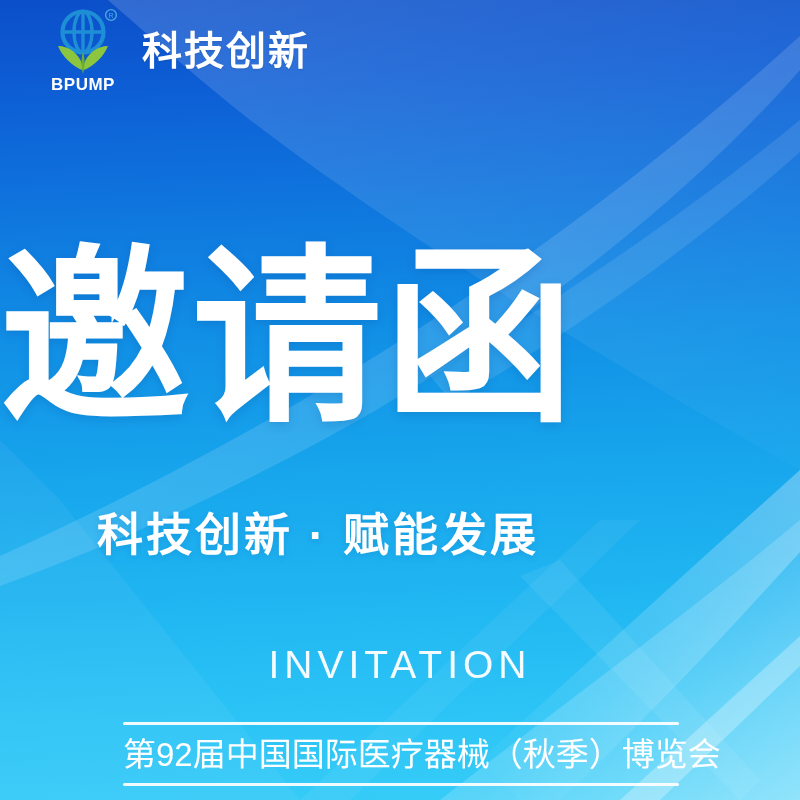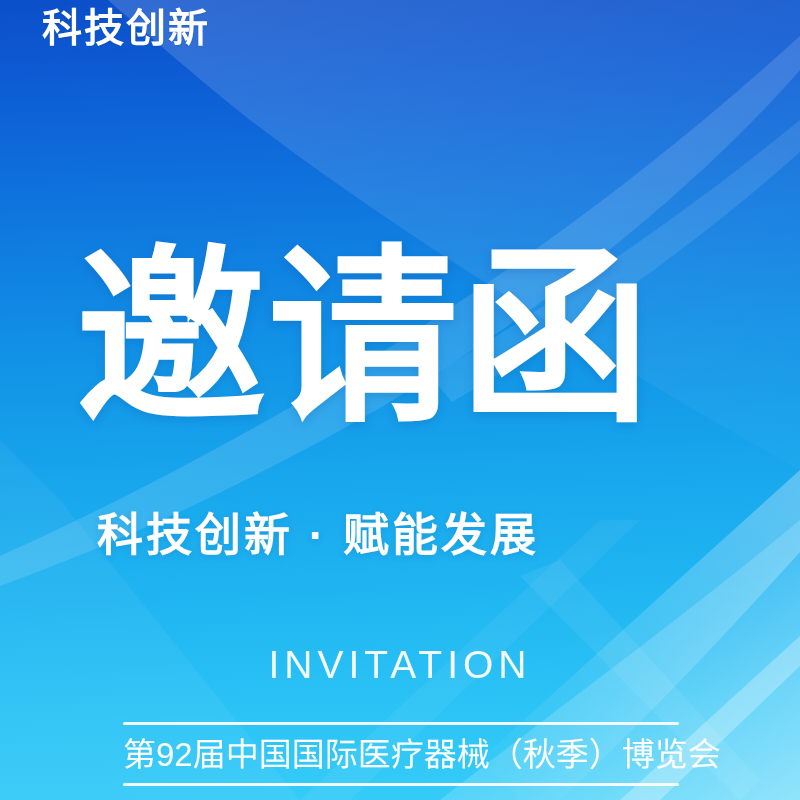--- a/index.html
+++ b/index.html
@@ -72,21 +72,21 @@
     white-space: nowrap;
     text-shadow: 0 1px 2px rgba(0,0,0,0.10);
   }
 
   
   .headline {
     position: absolute;
     top: 243px;
     left: 0;
     width: 652px;
-    text-align: right;
+    text-align: left;
     z-index: 4;
   }
   .headline-text {
     display: inline-block;
     color: #ffffff;
     font-size: 190px;
     font-weight: 700;
     line-height: 1;
     letter-spacing: 2px;
     white-space: nowrap;
@@ -202,20 +202,38 @@
                C 660 706 740 618 800 552 Z" fill="url(#swooshD)"></path>
 
       <path d="M 620 800 L 800 636 L 800 666 L 660 800 Z" fill="#ffffff" opacity="0.28"></path>
 
       <path d="M 560 560 L 760 780 L 740 800 L 520 576 Z" fill="#ffffff" opacity="0.07"></path>
       <path d="M 300 800 L 600 520 L 640 520 L 350 800 Z" fill="#ffffff" opacity="0.055"></path>
     </svg>
   </div>
 
   <div class="brand">
+    <div class="brand-mark">
+      <svg viewBox="0 0 82 86" xmlns="http://www.w3.org/2000/svg" aria-hidden="true">
+
+        <circle cx="41" cy="24" r="20.5" fill="none" stroke="#1e8fd6" stroke-width="4.2"></circle>
+        <ellipse cx="41" cy="24" rx="9" ry="20.5" fill="none" stroke="#1e8fd6" stroke-width="3.4"></ellipse>
+        <line x1="20.5" y1="24" x2="61.5" y2="24" stroke="#1e8fd6" stroke-width="3.4"></line>
+        <line x1="41" y1="3.5" x2="41" y2="44.5" stroke="#1e8fd6" stroke-width="3.4"></line>
+
+        <circle cx="69" cy="7" r="5.4" fill="none" stroke="#4aa8e0" stroke-width="1.4"></circle>
+        <text x="69" y="9.6" font-family="'Liberation Sans', sans-serif" font-size="7" fill="#4aa8e0" text-anchor="middle">R</text>
+
+        <path d="M 40 62 C 30 58 20 48 16 38 C 27 38 37 46 40 56 Z" fill="#8cc63f"></path>
+        <path d="M 42 62 C 52 58 62 48 66 38 C 55 38 45 46 42 56 Z" fill="#8cc63f"></path>
+        <path d="M 41 66 C 39 58 39 50 41 44 C 43 50 43 58 41 66 Z" fill="#6fae2a"></path>
+
+        <text x="41" y="82" font-family="'Liberation Sans', sans-serif" font-size="17" font-weight="700" fill="#ffffff" text-anchor="middle" letter-spacing="0.5">BPUMP</text>
+      </svg>
+    </div>
     <div class="brand-name">科技创新</div>
   </div>
 
   <div class="headline">
     <span class="headline-text">邀请函</span>
   </div>
 
   <div class="slogan">
     <span class="slogan-text">科技创新 · 赋能发展</span>
   </div>

